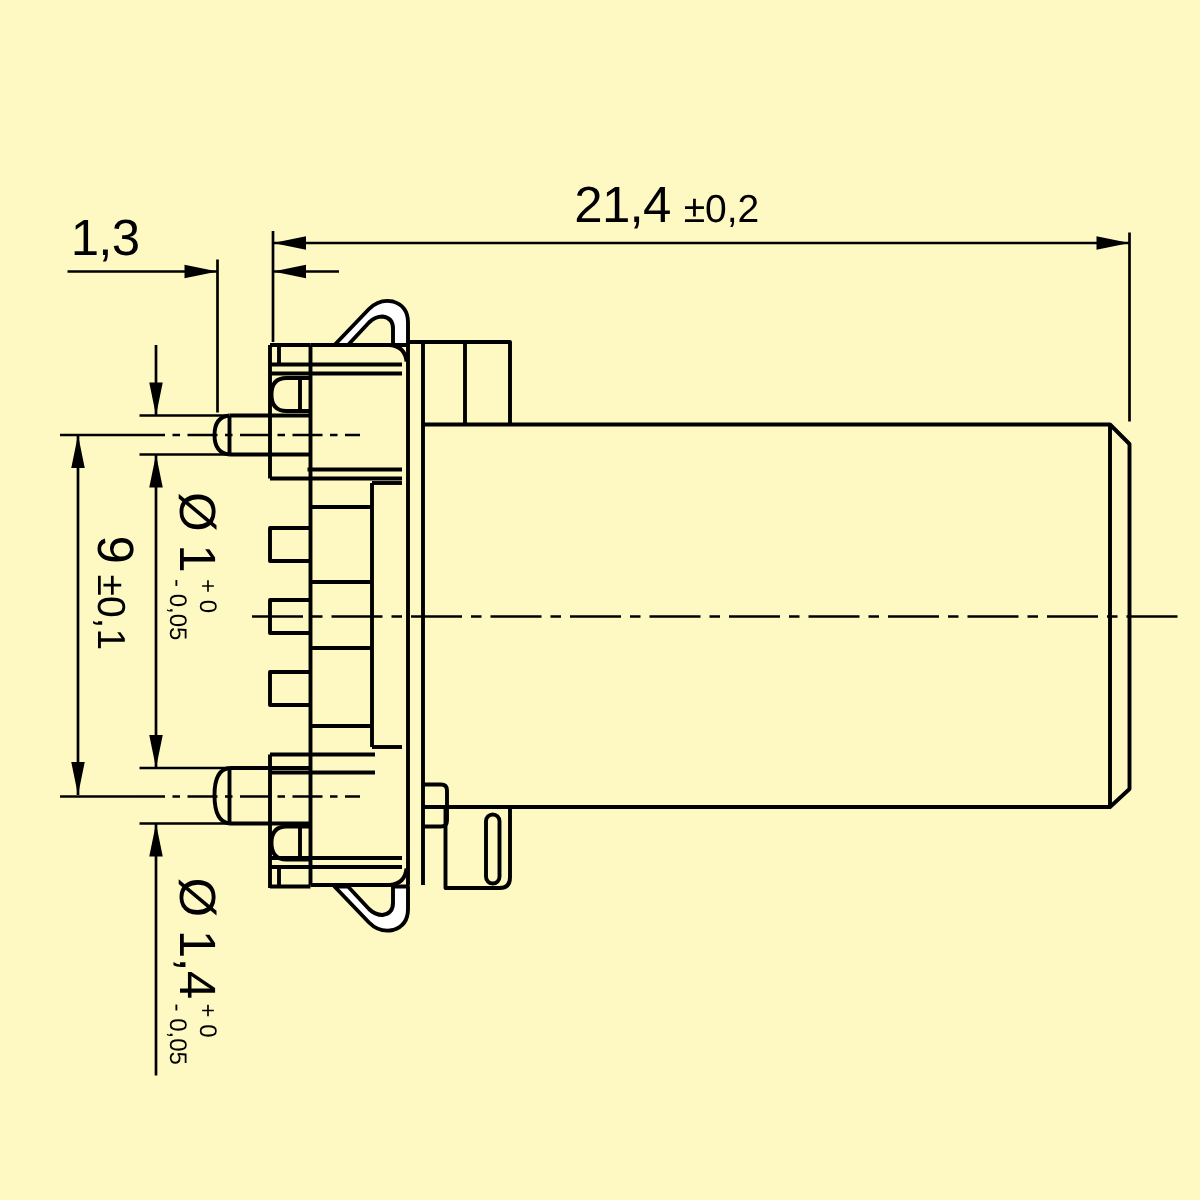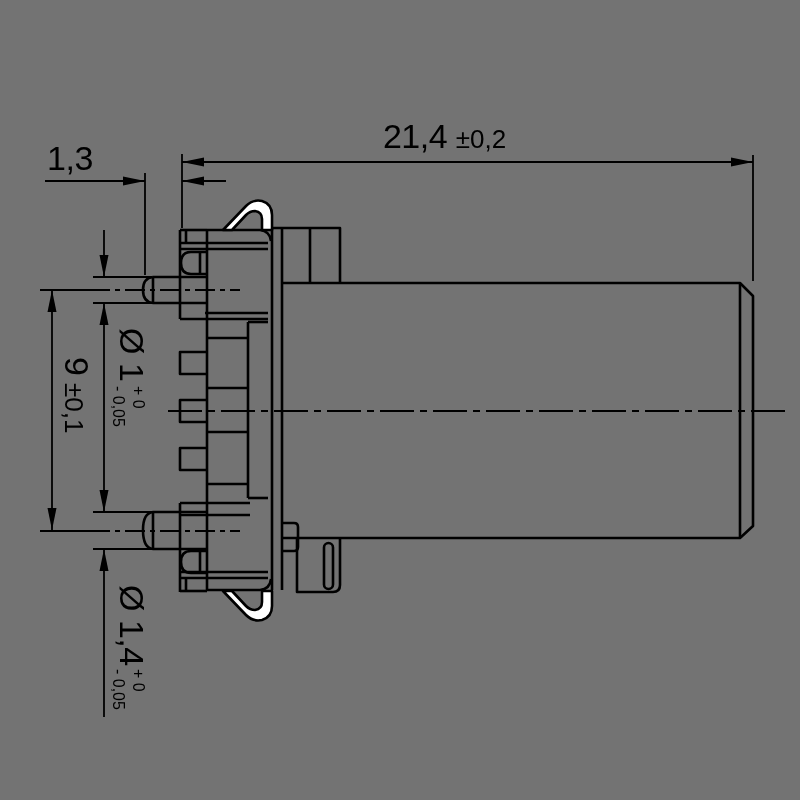--- a/index.html
+++ b/index.html
@@ -1,16 +1,16 @@
 <!DOCTYPE html>
 <html><head>
 <meta charset="utf-8">
 <style>
   html,body{margin:0;padding:0;background:#ffffff}
-  .stage{position:relative;width:800px;height:800px;background:#737373;overflow:hidden}
+  .stage{position:relative;width:800px;height:800px;background:#fef9c3;overflow:hidden}
   svg{display:block}
   .obj{stroke:#000000;stroke-width:2.6;fill:none;stroke-linejoin:round;stroke-linecap:butt}
   .hook{stroke:#000000;stroke-width:2.6;fill:#ffffff;stroke-linejoin:round}
   .thin{stroke:#000000;stroke-width:1.8;fill:none}
   .arr{fill:#000000;stroke:none}
   .cl1{stroke:#000000;stroke-width:1.8;fill:none;stroke-dasharray:34 6 7 6}
   .cl2{stroke:#000000;stroke-width:1.8;fill:none;stroke-dasharray:20 5 5 5}
   text{font-family:"Liberation Sans",sans-serif;fill:#000000}
   .big{font-size:34px;letter-spacing:-0.5px}
   .tol{font-size:26px}

